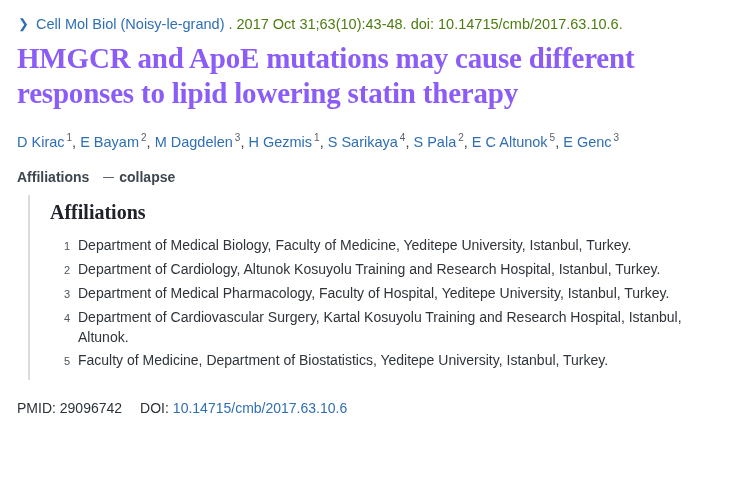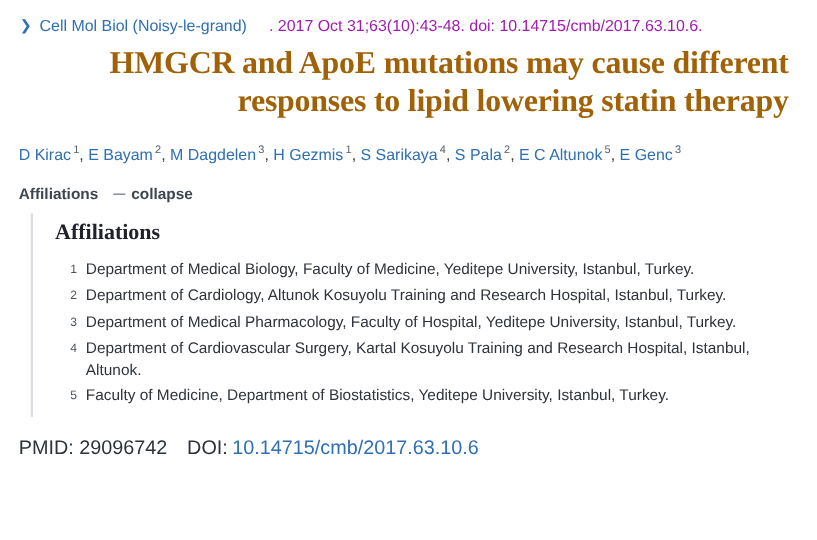--- a/index.html
+++ b/index.html
@@ -38,33 +38,32 @@
     line-height: 20px;
     flex: 0 0 auto;
     transform: translateY(-1px);
   }
   .journal-link {
     color: #2f6fb3;
     text-decoration: none;
     cursor: pointer;
     text-align: center;
   }
-  .cit-rest { color: #a21caf; margin-left: 20px; }
+  .cit-rest { color: #4d7c0f; margin-left: 4px; }
 
   
   .title {
     font-family: "Liberation Serif", serif;
     font-size: 29px;
     line-height: 35px;
     font-weight: bold;
-    color: #a16207;
+    color: #8b5cf6;
     letter-spacing: -0.2px;
     margin: 6px 0 16px 1px;
     max-width: 700px;
-    text-align: right;
   }
 
   
   .authors {
     font-size: 14.5px;
     line-height: 22px;
     color: #2f6fb3;
     margin: 0 0 4px 1px;
   }
   .author {
@@ -141,21 +140,21 @@
     margin-right: 8px;
   }
   .aff-text {
     flex: 1 1 auto;
     max-width: 665px;
   }
 
   
   .ids {
     margin: 18px 0 0 1px;
-    font-size: 18px;
+    font-size: 14px;
     line-height: 20px;
     color: #2c3338;
   }
   .ids .pmid { margin-right: 18px; }
   .ids .doi-label { margin-right: 4px; }
   .doi-link {
     color: #2f6fb3;
     text-decoration: none;
     cursor: pointer;
   }

